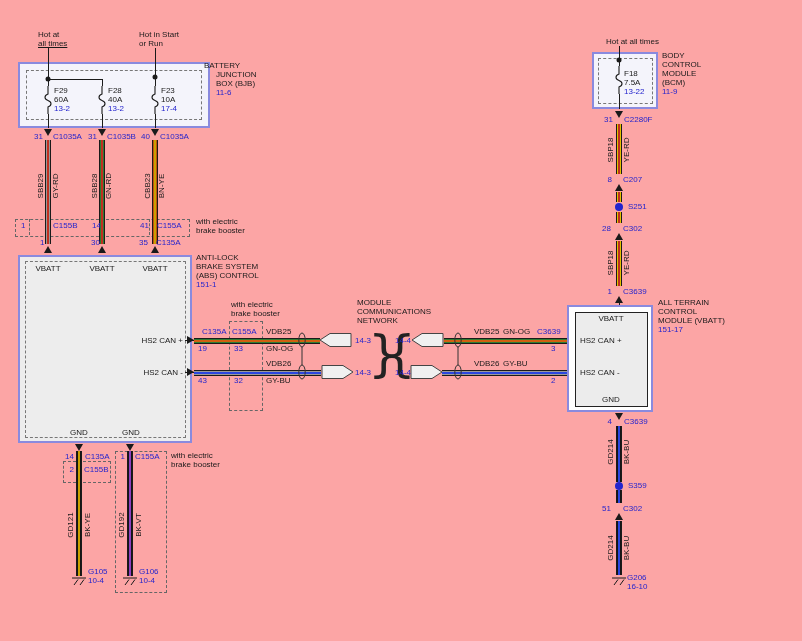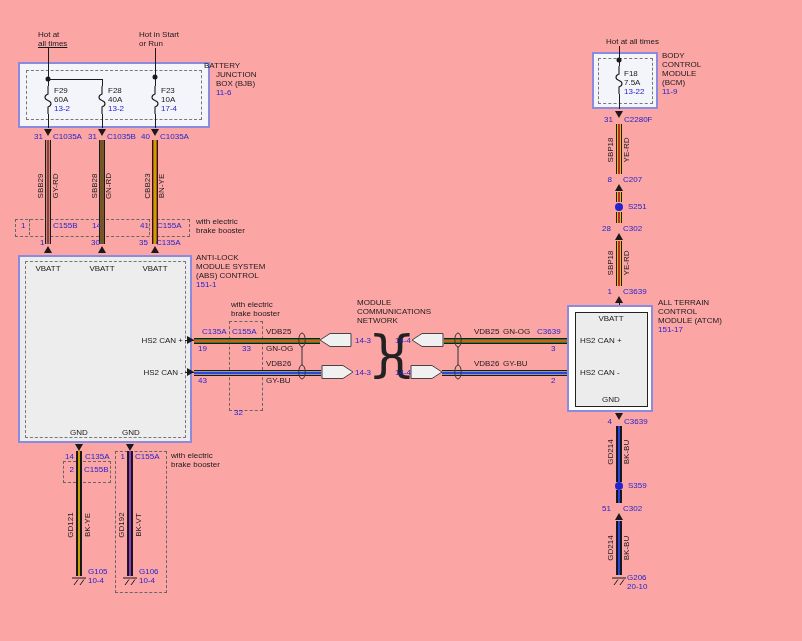--- a/index.html
+++ b/index.html
@@ -129,44 +129,44 @@
   <div class="obox" style="left:18px;top:255px;width:170px;height:184px;background:#ededed;"></div>
   <div class="iboxd" style="left:25px;top:261px;width:159px;height:175px;"></div>
   <div class="t c" style="left:48px;top:264px;">VBATT</div>
   <div class="t c" style="left:102px;top:264px;">VBATT</div>
   <div class="t c" style="left:155px;top:264px;">VBATT</div>
   <div class="t r" style="left:183px;top:336px;">HS2 CAN +</div>
   <div class="t r" style="left:183px;top:368px;">HS2 CAN -</div>
   <div class="t c" style="left:79px;top:428px;">GND</div>
   <div class="t c" style="left:131px;top:428px;">GND</div>
   <div class="t" style="left:196px;top:253px;">ANTI-LOCK</div>
-  <div class="t" style="left:196px;top:262px;">MODULE SYSTEM</div>
+  <div class="t" style="left:196px;top:262px;">BRAKE SYSTEM</div>
   <div class="t" style="left:196px;top:271px;">(ABS) CONTROL</div>
   <div class="t b" style="left:196px;top:280px;">151-1</div>
 
   <div class="dashbox" style="left:229px;top:321px;width:32px;height:88px;"></div>
   <div class="t" style="left:231px;top:300px;">with electric</div>
   <div class="t" style="left:231px;top:309px;">brake booster</div>
 
   <div class="ln" style="left:185px;top:340px;width:9px;height:1px;"></div>
   <div class="ln" style="left:185px;top:372px;width:9px;height:1px;"></div>
   <div class="arrr" style="left:187px;top:336px;"></div>
   <div class="arrr" style="left:187px;top:368px;"></div>
 
   <div class="wh gn-og" style="left:194px;top:338px;width:126px;"></div>
   <div class="wh gy-bu" style="left:194px;top:370px;width:127px;"></div>
   <div class="wh gn-og" style="left:444px;top:338px;width:123px;"></div>
   <div class="wh gy-bu" style="left:442px;top:370px;width:125px;"></div>
 
   <div class="t b" style="left:202px;top:327px;">C135A</div>
   <div class="t b" style="left:232px;top:327px;">C155A</div>
   <div class="t b" style="left:198px;top:344px;">19</div>
-  <div class="t b" style="left:242px;top:344px;">33</div>
+  <div class="t b" style="left:234px;top:344px;">33</div>
   <div class="t b" style="left:198px;top:376px;">43</div>
-  <div class="t b" style="left:234px;top:376px;margin-top:32px;">32</div>
+  <div class="t b" style="left:234px;top:376px;">32</div>
 
   <div class="t" style="left:266px;top:327px;">VDB25</div>
   <div class="t" style="left:266px;top:344px;">GN-OG</div>
   <div class="t" style="left:266px;top:359px;">VDB26</div>
   <div class="t" style="left:266px;top:376px;">GY-BU</div>
 
   <svg class="svgabs" style="left:296px;top:329px;" width="12" height="54">
       <ellipse cx="6" cy="11" rx="3.2" ry="7" fill="none" stroke="#333"></ellipse>
       <ellipse cx="6" cy="43" rx="3.2" ry="7" fill="none" stroke="#333"></ellipse>
       <line x1="6" y1="18" x2="6" y2="36" stroke="#333"></line>
@@ -214,21 +214,21 @@
   <div class="arrl" style="left:569px;top:368px;"></div>
 
   <div class="obox" style="left:567px;top:305px;width:82px;height:103px;background:#ffffff;"></div>
   <div class="iboxs" style="left:575px;top:312px;width:71px;height:93px;"></div>
   <div class="t c" style="left:611px;top:314px;">VBATT</div>
   <div class="t" style="left:580px;top:336px;">HS2 CAN +</div>
   <div class="t" style="left:580px;top:368px;">HS2 CAN -</div>
   <div class="t c" style="left:611px;top:395px;">GND</div>
   <div class="t" style="left:658px;top:298px;">ALL TERRAIN</div>
   <div class="t" style="left:658px;top:307px;">CONTROL</div>
-  <div class="t" style="left:658px;top:316px;">MODULE (ATCM)</div>
+  <div class="t" style="left:658px;top:316px;">MODULE (VBATT)</div>
   <div class="t b" style="left:658px;top:325px;">151-17</div>
 
   <div class="obox" style="left:592px;top:52px;width:62px;height:53px;background:#f4f4fb;"></div>
   <div class="iboxd" style="left:598px;top:58px;width:53px;height:44px;"></div>
   <div class="t" style="left:606px;top:37px;">Hot at all times</div>
   <div class="ln" style="left:619px;top:46px;width:1px;height:20px;"></div>
   <div class="dot" style="left:619px;top:60px;"></div>
   <svg class="svgabs" style="left:613px;top:66px;" width="12" height="28">
       <path d="M6,0 V8 C2,9.5 2,13 6,14.5 C10,16 10,19.5 6,21 V28" fill="none" stroke="#1a1a1a" stroke-width="1.1"></path>
     </svg>
@@ -280,21 +280,21 @@
   <div class="arru" style="left:615px;top:513px;"></div>
   <div class="wv bk-bu" style="left:616px;top:521px;height:54px;"></div>
   <div class="vt" style="left:611px;top:548px;">GD214</div>
   <div class="vt" style="left:627px;top:548px;">BK-BU</div>
   <svg class="svgabs" style="left:611px;top:577px;" width="16" height="10">
       <line x1="1" y1="1" x2="15" y2="1" stroke="#1a1a1a"></line>
       <line x1="3" y1="8" x2="7" y2="2.5" stroke="#1a1a1a"></line>
       <line x1="9" y1="8" x2="13" y2="2.5" stroke="#1a1a1a"></line>
     </svg>
   <div class="t b" style="left:627px;top:573px;">G206</div>
-  <div class="t b" style="left:627px;top:582px;">20-10</div>
+  <div class="t b" style="left:627px;top:582px;">16-10</div>
 
   <div class="arrd" style="left:75px;top:444px;"></div>
   <div class="arrd" style="left:126px;top:444px;"></div>
   <div class="dashbox" style="left:63px;top:461px;width:46px;height:20px;"></div>
   <div class="dashbox" style="left:115px;top:451px;width:50px;height:140px;"></div>
   <div class="t" style="left:171px;top:451px;">with electric</div>
   <div class="t" style="left:171px;top:460px;">brake booster</div>
 
   <div class="wv bk-ye" style="left:76px;top:451px;height:125px;"></div>
   <div class="wv bk-vt" style="left:127px;top:451px;height:125px;"></div>

